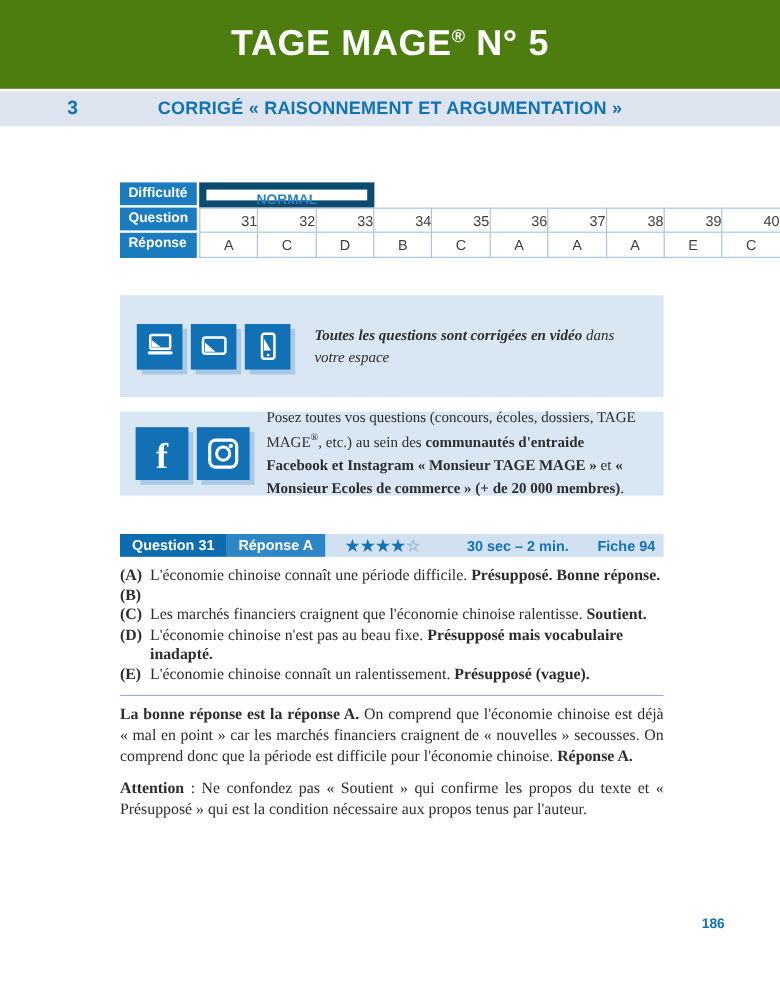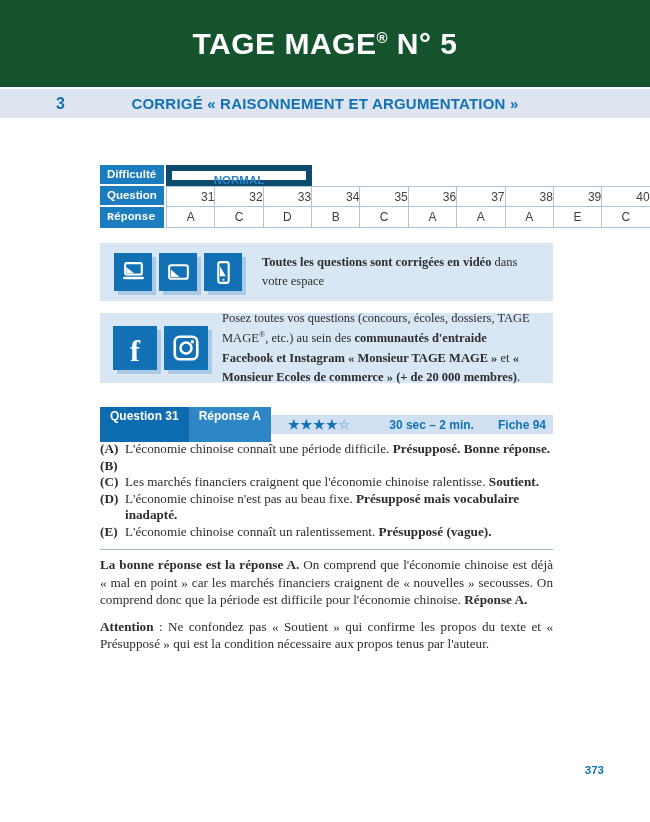--- a/index.html
+++ b/index.html
@@ -1,66 +1,66 @@
 <!DOCTYPE html>
 <html><head>
 <meta charset="utf-8">
 <style>
   html,body{margin:0;padding:0;}
   body{width:650px;height:822px;background:#ffffff;overflow:hidden;
        font-family:"Liberation Sans",sans-serif;position:relative;}
 
   
-  .topband{height:87px;background:#14532d;display:flex;align-items:center;justify-content:center;}
+  .topband{height:74px;background:#4d7c0f;display:flex;align-items:center;justify-content:center;}
   .topband h1{margin:0;color:#ffffff;font-size:30px;font-weight:bold;letter-spacing:.5px;}
   .topband sup{font-size:15px;vertical-align:super;}
   .band2{height:29px;margin-top:2px;background:#dfe4f1;position:relative;
          display:flex;align-items:center;justify-content:center;}
   .secnum{position:absolute;left:56px;top:0;line-height:29px;color:#1173b6;
           font-weight:bold;font-size:16px;}
   .sectitle{color:#1173b6;font-weight:bold;font-size:15px;letter-spacing:.2px;}
 
   
   .content{margin-left:100px;width:453px;}
 
   
   .ans-table{margin-top:47px;display:grid;grid-template-columns:66px repeat(15,1fr);
              grid-auto-rows:21px;font-size:12px;}
   .ans-table .lab{background:#1b7cc0;color:#fff;font-weight:bold;font-size:11.5px;
                   line-height:19px;padding-left:7px;margin:0 2px 2px 0;}
-  .ans-table .lab.last{margin-bottom:0;font-family:Liberation Mono, monospace;}
+  .ans-table .lab.last{margin-bottom:0;}
   .ans-table .normal{grid-column:span 3;border:6px solid #0c4a6e;color:#2b80c2;
                      font-weight:bold;font-size:11.5px;text-align:center;line-height:19px;}
   .ans-table .fill{grid-column:span 12;}
   .ans-table .cell{border-right:1px solid #aac5da;border-bottom:1px solid #aac5da;
                    text-align:center;line-height:20px;color:#404040;}
   .ans-table .cell.rowq{border-top:1px solid #aac5da;padding-left:34px;}
   .ans-table .cell.first{border-left:1px solid #aac5da;}
 
   
   .infobox{background:#d9e6f4;width:453px;display:flex;align-items:center;box-sizing:border-box;}
-  .infobox.video{height:58px;margin-top:15px;padding:0 14px;}
+  .infobox.video{height:85px;margin-top:31px;padding:0 14px;font-style:italic;}
   .infobox.social{height:70px;margin-top:12px;padding:0 13px;}
   .tiles{display:flex;gap:7px;flex:none;}
   .tile{background:#1271b5;box-shadow:4px 4px 0 #abc8e4;display:flex;
         align-items:center;justify-content:center;}
   .tile.sm{width:38px;height:38px;}
   .tile.lg{width:44px;height:44px;}
   .fb-f{color:#fff;font-weight:bold;font-size:30px;font-family:"Liberation Serif",serif;
         line-height:1;transform:translateY(3px);}
   .boxtext{font-family:"Liberation Serif",serif;font-size:12.5px;color:#2e2e2e;
            line-height:1.52;margin-left:14px;}
   .infobox.video .boxtext{margin-left:20px;}
   .boxtext b{font-weight:bold;}
   .boxtext sup{font-size:8.5px;}
 
   
   .qbar{margin-top:32px;height:19px;background:#d2e1f1;display:flex;align-items:center;
         font-size:12px;font-weight:bold;color:#1173b6;}
-  .qbar .seg{height:35px;line-height:19px;color:#fff;padding:0 10px;flex:none;}
+  .qbar .seg{height:19px;line-height:19px;color:#fff;padding:0 10px;flex:none;}
   .qbar .seg.q{background:#0d6cb0;}
   .qbar .seg.r{background:#2e86c6;}
   .stars{margin-left:17px;font-size:13px;letter-spacing:1px;line-height:19px;}
   .stars .empty{color:#93bcde;}
   .qtime{margin-left:38px;}
   .qfiche{margin-left:auto;padding-right:7px;}
 
   
   .options{margin-top:7px;font-family:"Liberation Serif",serif;font-size:13.2px;
            color:#2d2d2d;}
@@ -209,15 +209,15 @@
     </div>
 
     <hr class="rule">
 
     <p class="para p1"><b>La bonne réponse est la réponse A.</b>
       <span>On comprend que l'économie chinoise est déjà « mal en point » car les marchés financiers craignent de « nouvelles » secousses. On comprend donc que la période est difficile pour l'économie chinoise. </span><b>Réponse A.</b></p>
     <p class="para attention"><b>Attention</b><span> : Ne confondez pas « Soutient » qui confirme les propos du texte et « Présupposé » qui est la condition nécessaire aux propos tenus par l'auteur.</span></p>
 
   </main>
 
-  <div class="pagenum">373</div>
+  <div class="pagenum">186</div>
 
 </div>
 
 </body></html>

